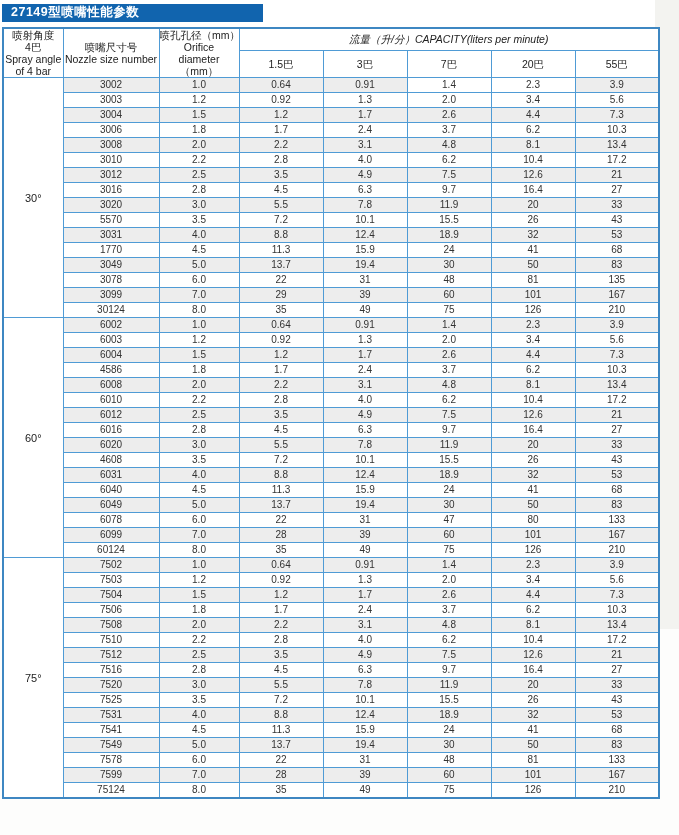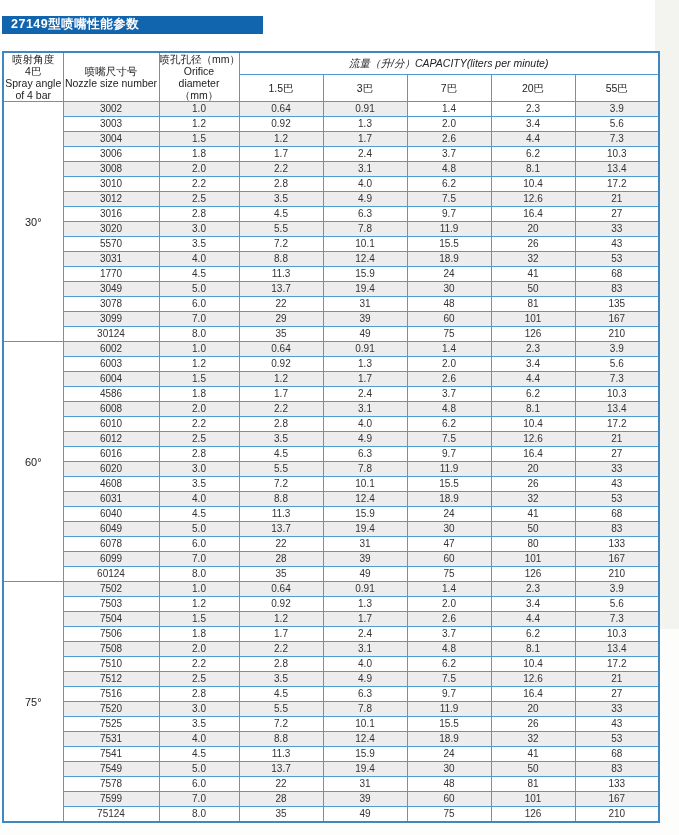--- a/index.html
+++ b/index.html
@@ -3,36 +3,36 @@
 <meta charset="utf-8">
 <style>
   * { margin: 0; padding: 0; box-sizing: border-box; }
   html, body { background: #fdfdfc; }
   body {
     font-family: "Liberation Sans", "DejaVu Sans", sans-serif;
     width: 679px; height: 835px;
     position: relative;
     color: #333;
   }
-  .page { width: 679px; height: 629px; padding-top: 16px; background: linear-gradient(to right, #ffffff 655px, #f3f3f0 655px); }
+  .page { width: 679px; height: 629px; padding-top: 4px; background: linear-gradient(to right, #ffffff 655px, #f3f3f0 655px); }
 
   .title-bar {
     margin-left: 2px;
     width: 261px;
     background: #1164ae;
     color: #ffffff;
     padding: 2px 9px 3px 9px;
     line-height: 13px;
   }
   .title-zh { font-size: 12.5px; font-weight: bold; letter-spacing: 0.5px; }
   .title-en { font-size: 12px; font-weight: bold; }
 
   table.nozzle {
     margin-left: 2px;
-    margin-top: 17px;
+    margin-top: 5px;
     border-collapse: collapse;
     table-layout: fixed;
     width: 656px;
     background: #ffffff;
     border: 2px solid #3e87c2;
   }
   .nozzle th, .nozzle td {
     border: 1px solid #4f9bd5;
     text-align: center;
     vertical-align: middle;

